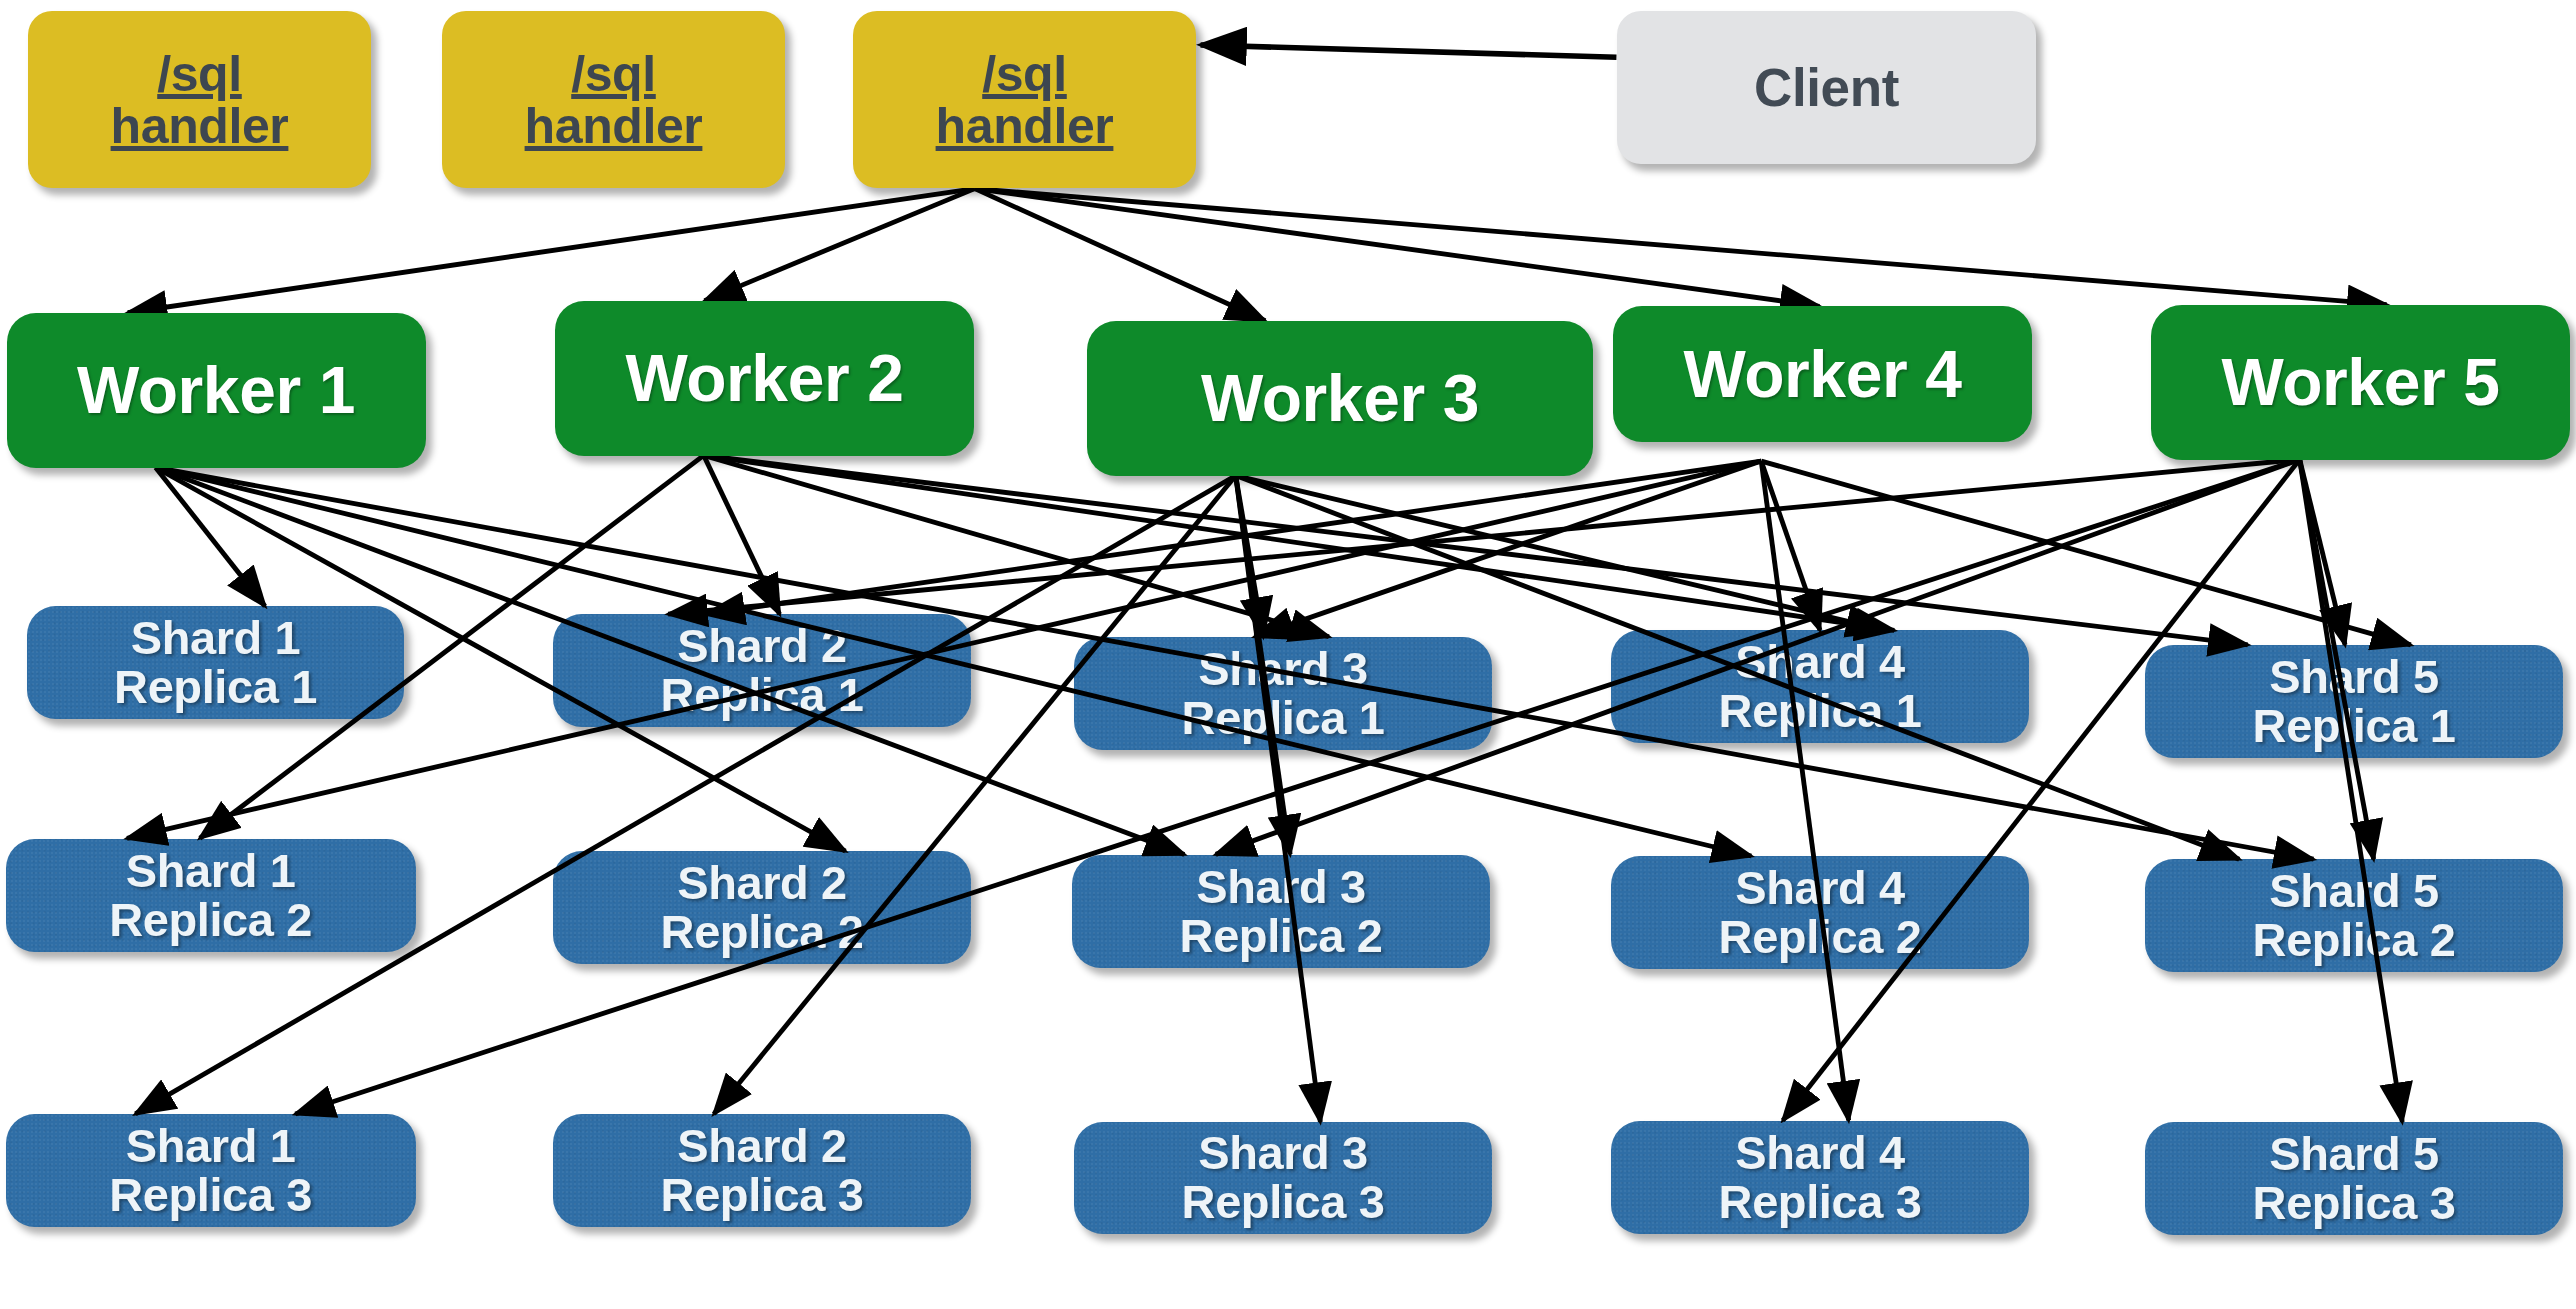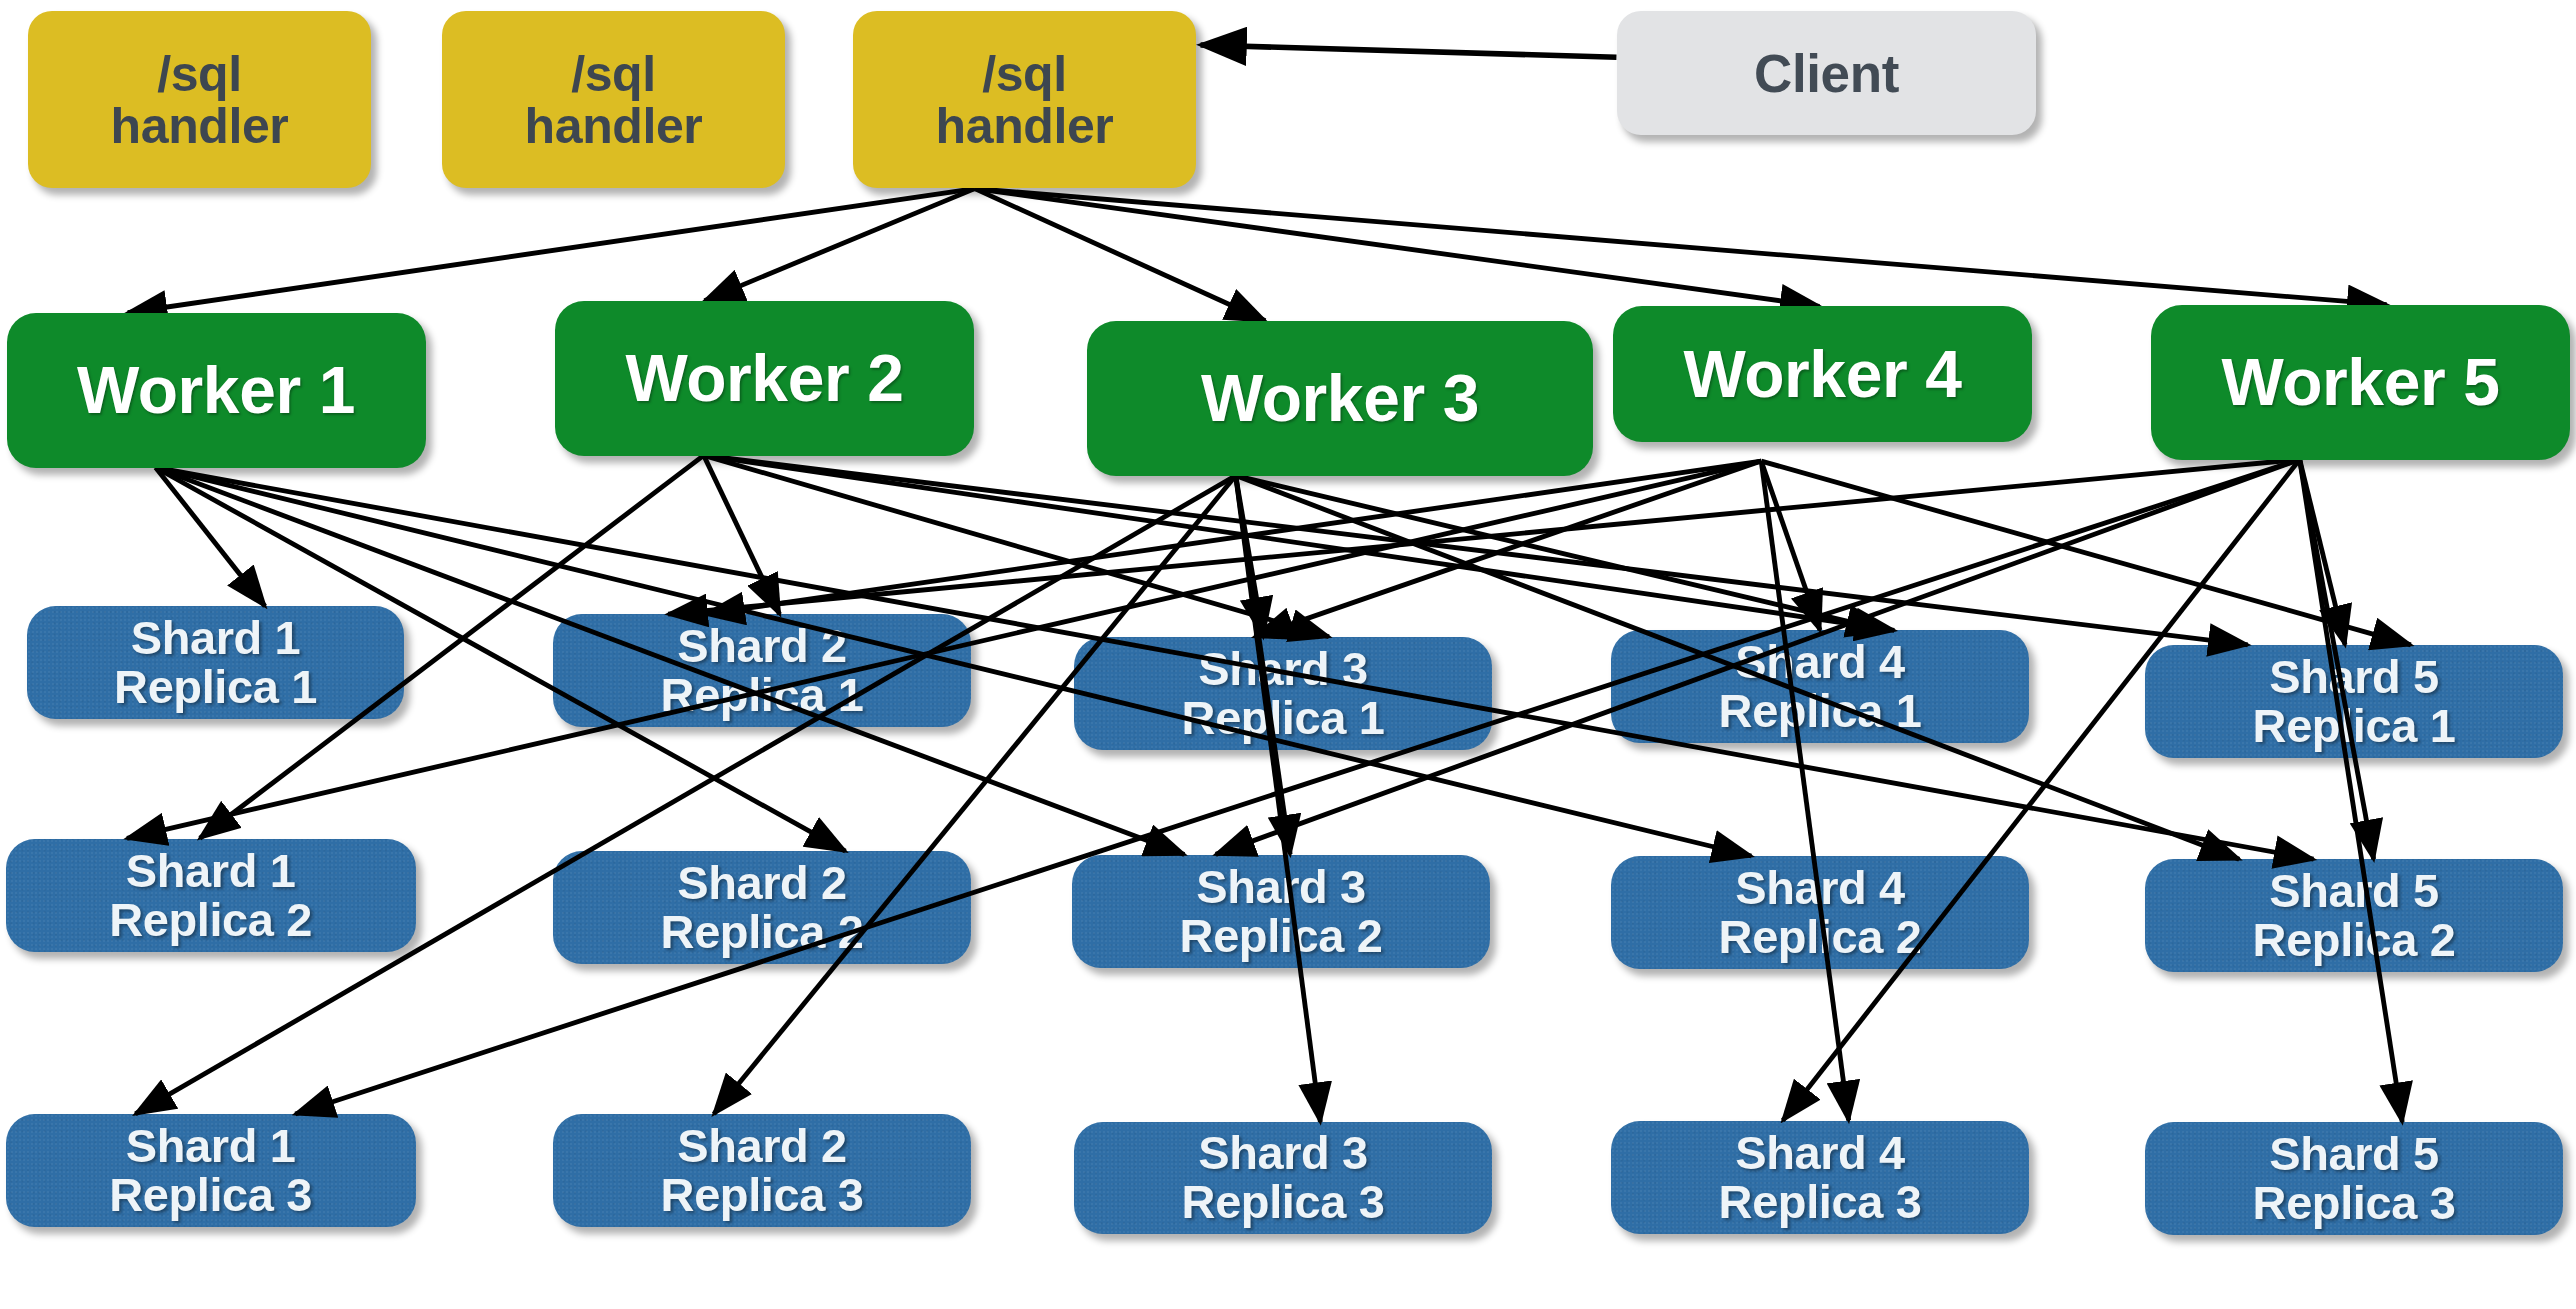--- a/index.html
+++ b/index.html
@@ -39,20 +39,21 @@
     letter-spacing: -0.4px;
     white-space: pre-line;
     box-shadow: 5.6px 6.5px 7.3px rgba(0,0,0,0.30);
   }
   .node.handler {
     background: #dcbd23;
     color: #3d4650;
     font-size: 50px;
     z-index: 10;
     border-radius: 24px;
+    text-decoration: underline;
   }
   .node.client {
     background: #e2e3e5;
     color: #424b55;
     font-size: 53px;
     z-index: 10;
     border-radius: 24px;
   }
   .node.worker {
     background: #0e8a2a;
@@ -126,21 +127,21 @@
       </g>
   </svg>
 
   <div id="nodes">
       <div class="node handler" style="left: 28px; top: 11.3px; width: 343px; height: 177px;">/sql
 handler</div>
       <div class="node handler" style="left: 442px; top: 11.3px; width: 343px; height: 177px;">/sql
 handler</div>
       <div class="node handler" style="left: 853px; top: 11.3px; width: 343px; height: 177px;">/sql
 handler</div>
-      <div class="node client" style="left: 1617px; top: 11.3px; width: 419px; height: 124px;">Client</div>
+      <div class="node client" style="left: 1617px; top: 11.3px; width: 419px; height: 153px;">Client</div>
       <div class="node worker" style="left: 6.5px; top: 313px; width: 419px; height: 155px;">Worker 1</div>
       <div class="node worker" style="left: 555px; top: 301px; width: 419px; height: 155px; text-align: center;">Worker 2</div>
       <div class="node worker" style="left: 1087px; top: 321px; width: 506px; height: 155px;">Worker 3</div>
       <div class="node worker" style="left: 1613px; top: 306px; width: 419px; height: 136px;">Worker 4</div>
       <div class="node worker" style="left: 2151px; top: 305px; width: 419px; height: 155px; border-radius: 31px;">Worker 5</div>
       <div class="node shard" style="left: 27px; top: 606px; width: 377px; height: 113px;">Shard 1
 Replica 1</div>
       <div class="node shard" style="left: 553px; top: 614px; width: 418px; height: 113px;">Shard 2
 Replica 1</div>
       <div class="node shard" style="left: 1074px; top: 637px; width: 418px; height: 113px;">Shard 3

